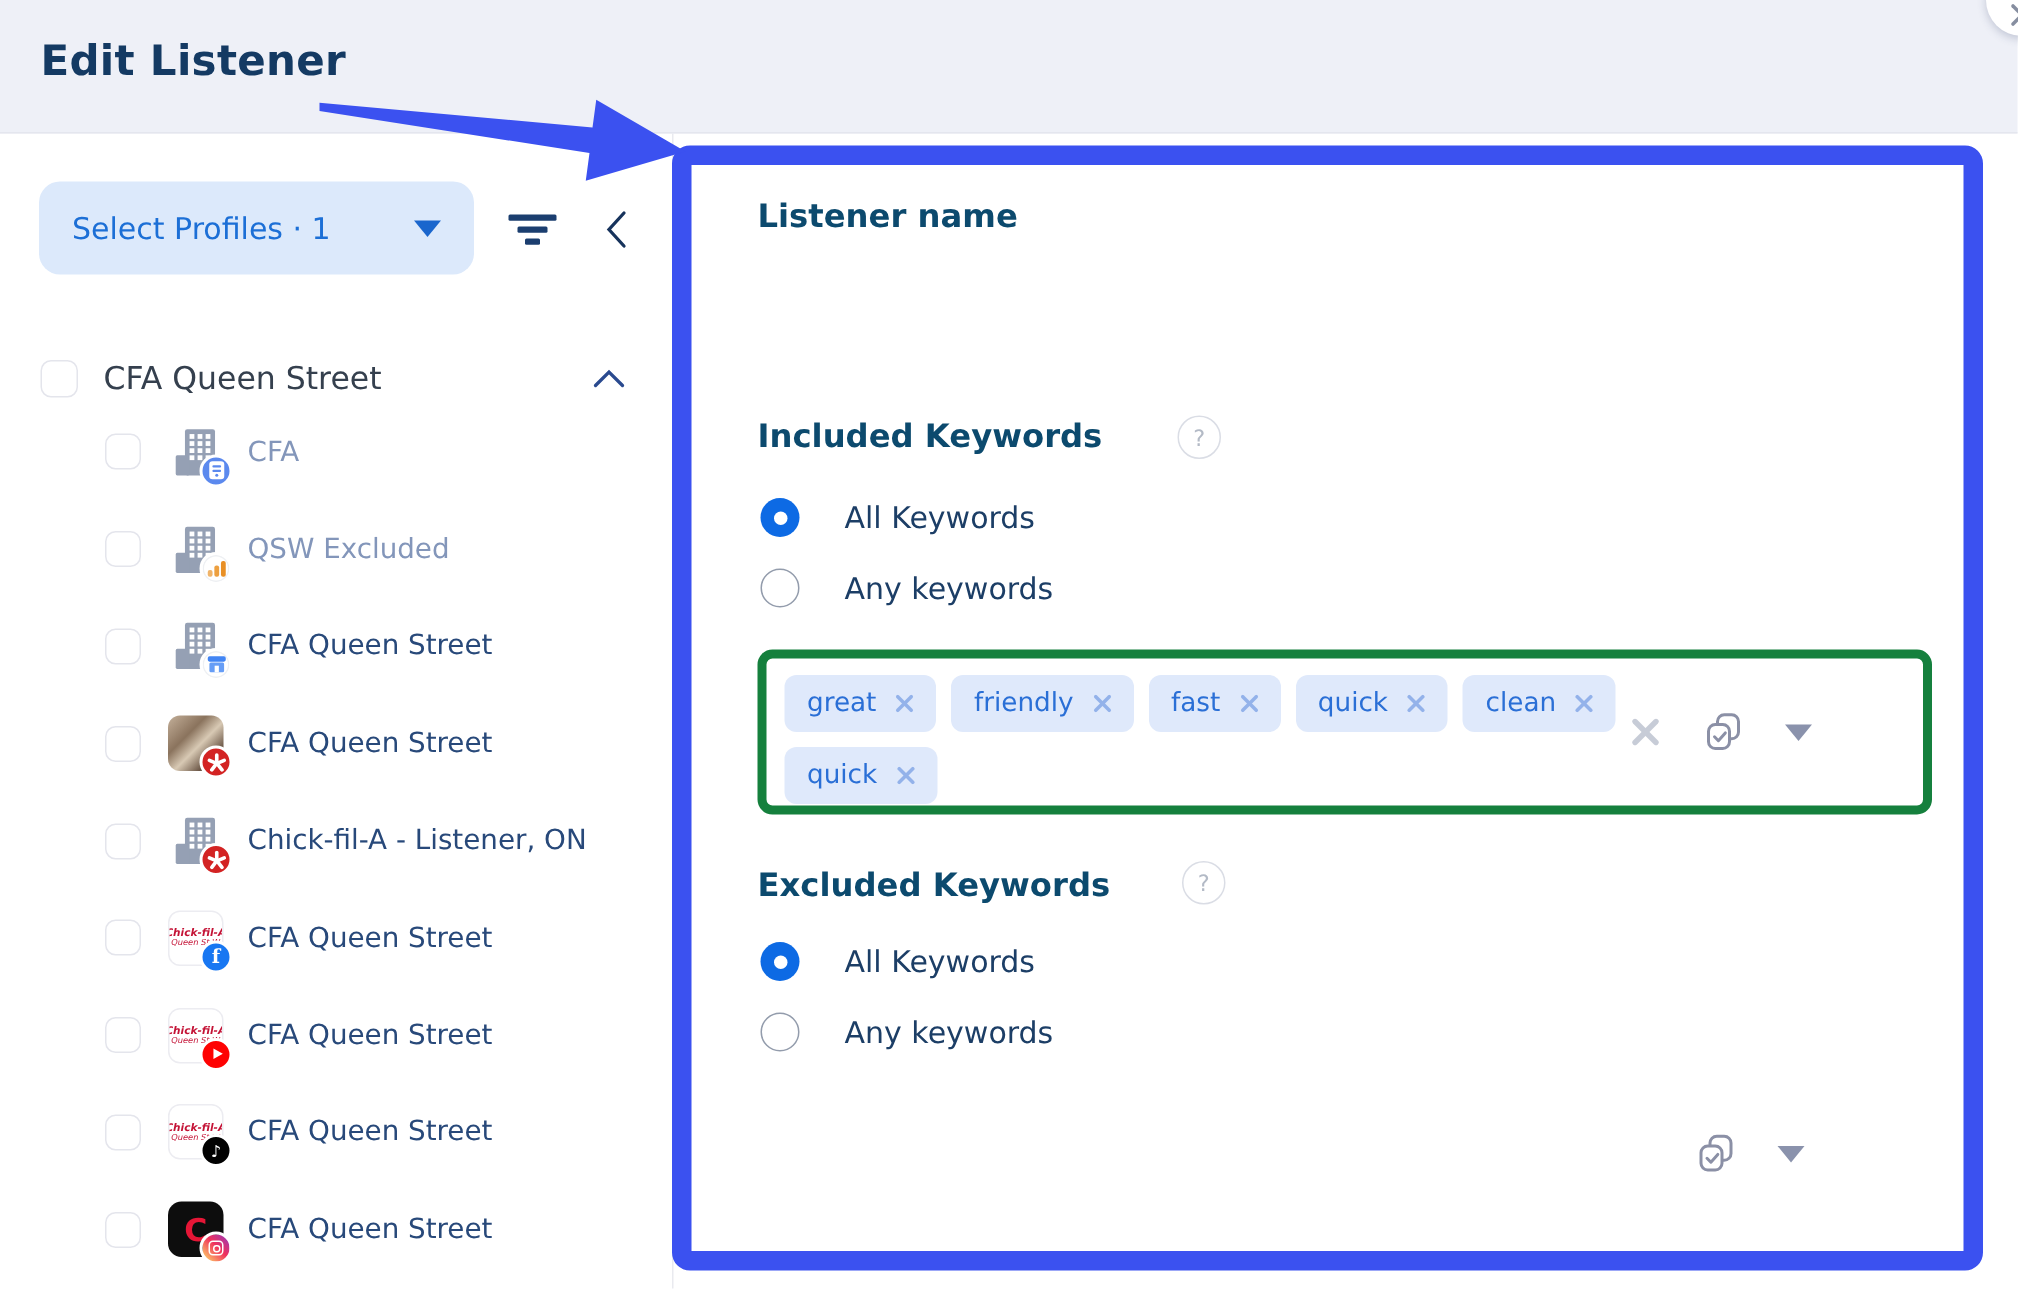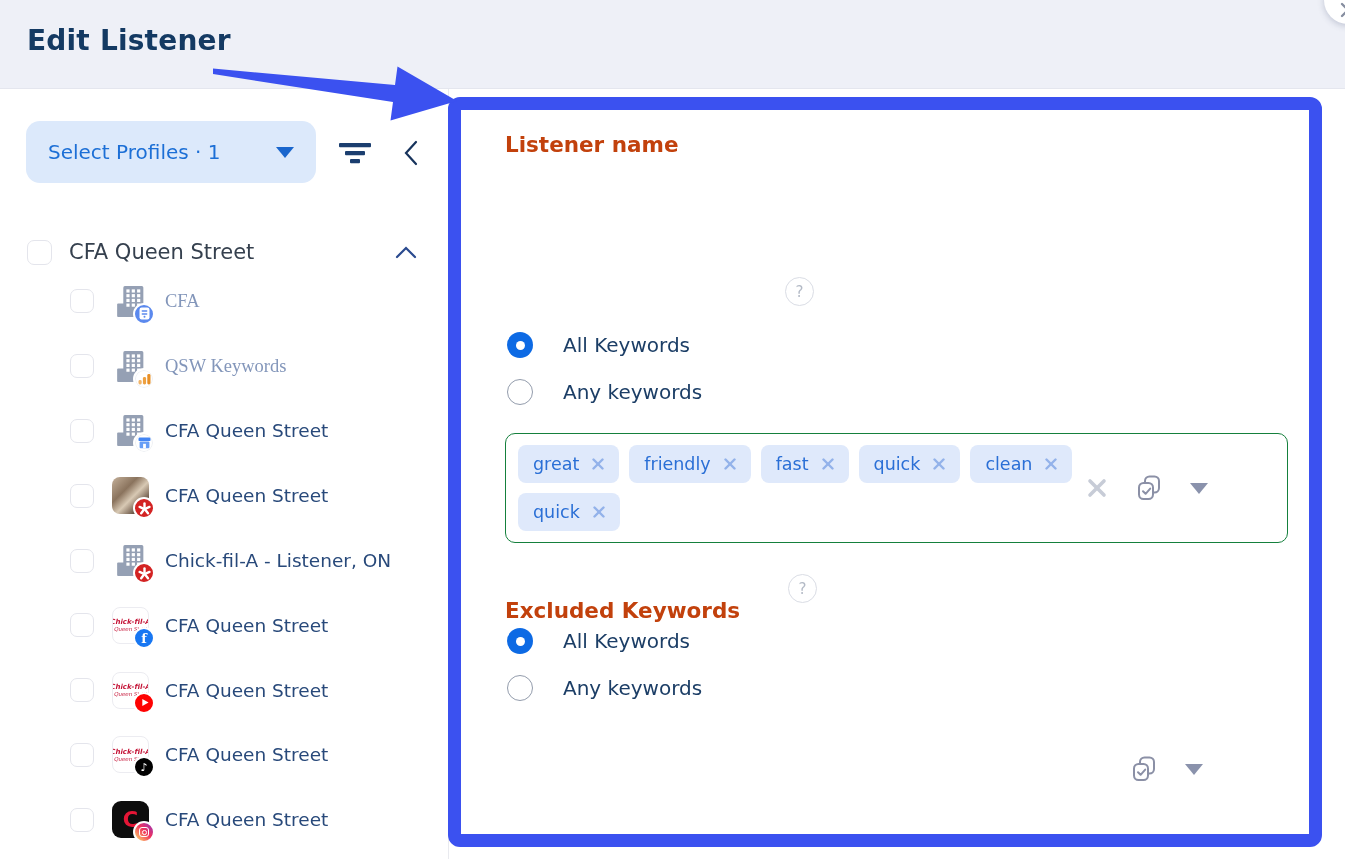--- a/index.html
+++ b/index.html
@@ -39,21 +39,21 @@
     background:#fff; flex:none; cursor:pointer; }
   .group-row .cbx { margin-left:27px; }
   .group-label { margin-left:17px; font-size:21px; color:#35404e; }
   .group-chevron { margin-left:auto; margin-right:32px; cursor:pointer; }
 
   .profile-list { position:absolute; left:0; top:180px; width:449px; }
   .p-item { height:64.8px; display:flex; align-items:center; cursor:pointer; }
   .p-item .cbx { margin-left:70px; width:24px; height:24px; }
   .avatar { position:relative; width:37px; height:37px; margin-left:18px; flex:none; }
   .p-label { margin-left:16px; font-size:18.5px; color:#28497a; white-space:nowrap; }
-  .p-item.dimmed .p-label { color:#8396ba;font-family:Liberation Serif, serif; }
+  .p-item.dimmed .p-label { color:#8396ba; }
 
   .photo-av { display:block; width:37px; height:37px; border-radius:8px;
     background:linear-gradient(135deg,#c4b09a 0%,#8a735d 35%,#d8c9b4 55%,#6b5646 78%,#b5a28b 100%); }
   .script-av { display:flex; flex-direction:column; align-items:center; justify-content:center;
     width:37px; height:37px; border-radius:8px; background:#fff; border:1px solid #ececf1; overflow:hidden; }
   .script-av i { font-size:7px; font-style:italic; font-weight:700; color:#c41336; white-space:nowrap; }
   .script-av em { font-size:5.5px; font-style:italic; color:#c41336; white-space:nowrap; }
   .black-av { display:flex; align-items:center; justify-content:center; width:37px; height:37px;
     border-radius:9px; background:#0d0d0d; color:#e51636; font-size:21px; font-weight:700; }
 
@@ -62,44 +62,44 @@
     justify-content:center; overflow:hidden; }
   .badge .fb-f { color:#fff; font-weight:700; font-size:13px; font-family:"DejaVu Serif","Liberation Serif",serif; margin-top:2px; }
   .badge .note { color:#fff; font-size:11px; }
   .badge .ig-cam { display:block; width:10px; height:10px; border:1.6px solid #fff; border-radius:3px; position:relative; }
   .badge .ig-cam:after { content:""; position:absolute; left:2.2px; top:2.2px; width:2.6px; height:2.6px;
     border:1.2px solid #fff; border-radius:50%; }
 
   
   .panel { position:absolute; left:448px; top:97px; width:874px; height:750px;
     background:#fff; border:13px solid #3b51f0; border-radius:12px; z-index:10; }
-  .fld-label { position:absolute; font-size:21.5px; font-weight:600; color:#c2410c; }
+  .fld-label { position:absolute; font-size:21.5px; font-weight:600; color:#0c4a6e; }
   .lbl-name { left:44px; top:22px; }
   .txt-input { position:absolute; left:44px; width:783px; height:67px; border:1px solid #e5e6eb;
     border-radius:10px; background:#fff; font-size:19px; color:#1c406e; padding:0 17px;
     font-family:inherit; outline:none; }
   .inp-name { top:66px; }
   .lbl-included { left:44px; top:169px; }
-  .lbl-excluded { left:44px; top:488px; }
+  .lbl-excluded { left:44px; top:468px; }
   .help { position:absolute; width:29px; height:29px; border-radius:50%; border:1.5px solid #dadde5;
     color:#b3bac6; font-size:15px; display:flex; align-items:center; justify-content:center; cursor:pointer; }
   .help-included { left:324px; top:167px; }
   .help-excluded { left:327px; top:464px; }
 
   .radio-row { position:absolute; left:46px; display:flex; align-items:center; cursor:pointer; }
   .r-inc-0 { top:222px; } .r-inc-1 { top:269px; }
   .r-exc-0 { top:518px; } .r-exc-1 { top:565px; }
   .radio { width:26px; height:26px; border-radius:50%; border:1.5px solid #939cac; background:#fff;
     display:flex; align-items:center; justify-content:center; flex:none; }
   .radio.on { border:none; background:#0d6ae4; }
   .radio.on:after { content:""; width:9px; height:9px; border-radius:50%; background:#fff; }
   .radio-label { margin-left:30px; font-size:20px; color:#1c3e66; }
 
   .chips-box { position:absolute; left:44px; top:323px; width:783px; height:110px;
-    border:1px solid #15803d; border-radius:10px; padding:11px 150px 11px 12px;
+    border:6px solid #15803d; border-radius:10px; padding:11px 150px 11px 12px;
     display:flex; flex-wrap:wrap; align-content:flex-start; gap:10px; }
   .chip { height:38px; background:#dfe9fb; border-radius:8px; display:flex; align-items:center;
     padding:0 15px; }
   .chip-label { font-size:17.5px; color:#2a6fd6; }
   .chip-x { margin-left:13px; cursor:pointer; }
 
   .box-controls { position:absolute; display:flex; align-items:center; gap:26px; }
   .ctl-included { left:625px; top:363px; }
   .ctl-excluded { left:668px; top:644px; }
   .clear-x { cursor:pointer; display:flex; }
@@ -201,21 +201,21 @@
             <rect x="24.4" y="10.8" width="3.1" height="3.1" fill="#fff"></rect>
             <rect x="24.4" y="15.4" width="3.1" height="3.1" fill="#fff"></rect>
             <rect x="24.4" y="20" width="3.1" height="3.1" fill="#fff"></rect>
           </svg><span class="badge" style="background: rgb(255, 255, 255); box-shadow: rgb(238, 240, 243) 0px 0px 0px 1px inset;">
             <svg width="13" height="12" viewBox="0 0 13 12">
               <rect x="0.5" y="7" width="3.2" height="4.5" rx="1.4" fill="#f0b469"></rect>
               <rect x="4.9" y="4" width="3.2" height="7.5" rx="1.4" fill="#eda040"></rect>
               <rect x="9.3" y="1" width="3.2" height="10.5" rx="1.4" fill="#e88f25"></rect>
             </svg>
           </span></span>
-    <span class="p-label">QSW Keywords</span>
+    <span class="p-label">QSW Excluded</span>
   </div>
 
   <div class="p-item">
     <span class="cbx"></span>
     <span class="avatar"><svg width="37" height="37" viewBox="0 0 36 36">
     <rect x="11" y="3" width="19.5" height="30" rx="1.5" fill="#95a0b4"></rect>
     <rect x="5" y="20" width="9" height="13" rx="1" fill="#95a0b4"></rect>
             <rect x="14" y="6.2" width="3.1" height="3.1" fill="#fff"></rect>
             <rect x="14" y="10.8" width="3.1" height="3.1" fill="#fff"></rect>
             <rect x="14" y="15.4" width="3.1" height="3.1" fill="#fff"></rect>
@@ -341,20 +341,21 @@
           </span>
         </span>
     <span class="p-label">CFA Queen Street</span>
   </div>
 </div>
 </div>
 
 <div class="panel">
   <div class="fld-label lbl-name">Listener name</div>
 
+  <div class="fld-label lbl-included">Included Keywords</div>
   <div class="help help-included">
     <span>?</span>
   </div>
 
   <div class="radio-row r-inc-0">
     <span class="radio on"></span>
     <span class="radio-label">All Keywords</span>
   </div>
   <div class="radio-row r-inc-1">
     <span class="radio"></span>

